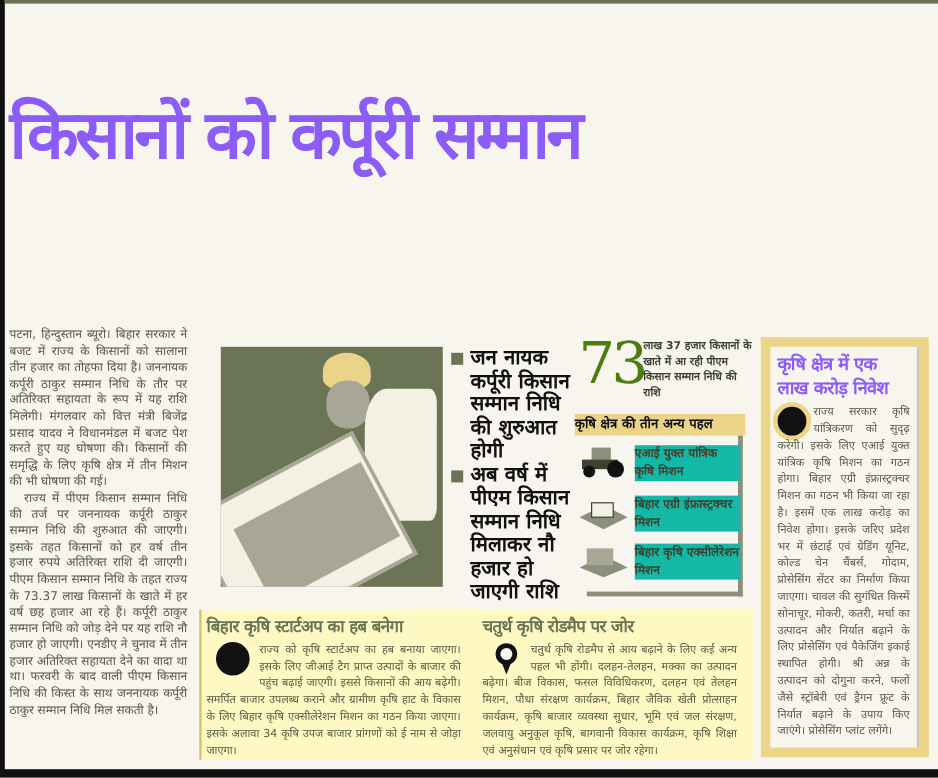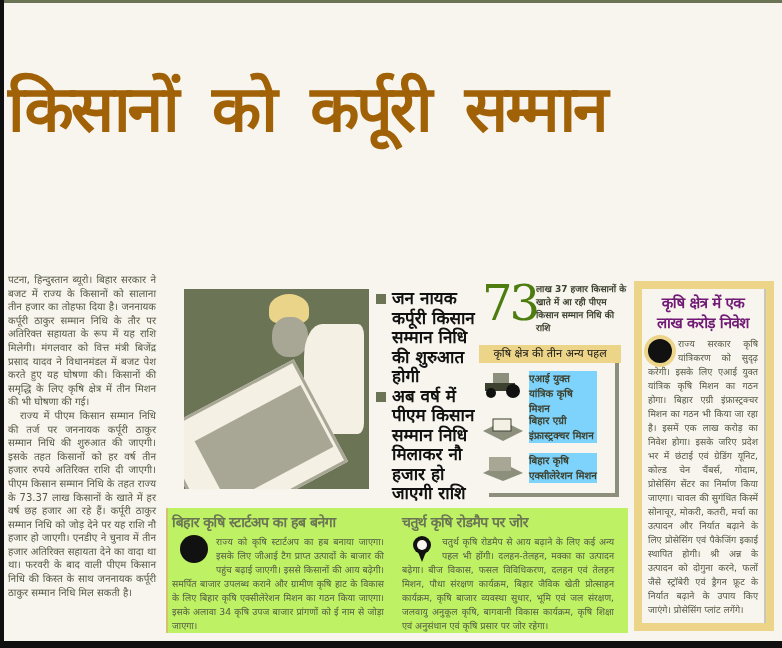--- a/index.html
+++ b/index.html
@@ -14,22 +14,22 @@
     border-top:3px solid #6b7555;
   }
   .kicker {
     position:absolute; left:4px; top:6px; width:770px; height:34px;
     font-size:25px; font-weight:bold; white-space:nowrap; letter-spacing:-1.2px;
     color:#111;
   }
   .kicker .hl { color:#6b7555; }
   .headline {
     position:absolute; left:4px; top:66px; width:770px;
-    font-size:64px; font-weight:bold; line-height:90px; color:#a16207;
-    letter-spacing:-3px; white-space:nowrap;font-family:Liberation Mono, monospace;
+    font-size:56px; font-weight:bold; line-height:90px; color:#8b5cf6;
+    letter-spacing:-3px; white-space:nowrap;
   }
   .col-left {
     position:absolute; left:4px; top:270px; width:148px;
     font-size:10px; line-height:13.6px; color:#555a45; text-align:justify;
   }
   .col-left p { margin:0; text-indent:0; }
   .col-left p + p { text-indent:12px; }
   .photo {
     position:absolute; left:180px; top:286px; width:185px; height:200px;
     background:#6b7555; overflow:hidden;
@@ -46,41 +46,41 @@
   .bullets .item { position:relative; padding-left:16px; margin-bottom:0; }
   .bullets .sq { position:absolute; left:0; top:5px; width:10px; height:10px; background:#6b7555; }
   .stat { position:absolute; left:478px; top:280px; width:145px; height:48px; }
   .stat .num { position:absolute; left:0; top:-8px; font-family:"DejaVu Serif", serif; font-size:48px; color:#4d7c0f; letter-spacing:-3px; }
   .stat .desc { position:absolute; left:54px; top:0; width:92px; font-size:9px; line-height:13px; color:#3d4230; font-weight:bold; }
   .three-box {
     position:absolute; left:475px; top:342px; width:142px; height:155px;
   }
   .three-box .title {
     position:absolute; left:0; top:0; width:142px; height:18px; background:#ecd489;
-    font-size:11px; font-weight:normal; line-height:18px; text-align:center; color:#111; white-space:nowrap;
+    font-size:11px; font-weight:bold; line-height:18px; color:#111; white-space:nowrap;
   }
   .three-box .frame {
     position:absolute; left:10px; top:18px; width:126px; height:130px;
     border-right:4px solid #8c8f7c; border-bottom:4px solid #8c8f7c;
   }
   .three-box .row { position:absolute; left:0; width:132px; height:38px; }
   .three-box .row .ico { position:absolute; left:0; top:4px; width:48px; height:28px; }
-  .three-box .row .lbl { position:absolute; left:50px; top:4px; width:68px; font-size:10px; font-weight:bold; line-height:15px; color:#3d4230; background:#7dd3fc; }
+  .three-box .row .lbl { position:absolute; left:50px; top:4px; width:88px; font-size:10px; font-weight:bold; line-height:15px; color:#3d4230; background:#14b8a6; }
   .right-box {
     position:absolute; left:630px; top:278px; width:140px; height:350px;
     background:#ecd489; padding:8px;
     box-sizing:border-box;
   }
   .right-box .inner { background:#f8f5ee; width:100%; height:100%; padding:4px 6px; box-sizing:border-box; border-right:2px solid #c8c8b8; }
-  .right-box h3 { margin:0 0 4px 0; font-size:15px; line-height:20px; color:#701a75; font-weight:bold; letter-spacing:-0.5px;text-align:center; }
+  .right-box h3 { margin:0 0 4px 0; font-size:15px; line-height:20px; color:#8b5cf6; font-weight:bold; letter-spacing:-0.5px; }
   .right-box p { margin:0; font-size:9.2px; line-height:14px; color:#555a45; text-align:justify; }
   .right-box .badge { float:left; width:24px; height:24px; border-radius:50%; background:#111; margin:2px 6px 0 0; box-shadow:0 0 0 4px #ecd489; }
   .lower-box {
     position:absolute; left:162px; top:505px; width:460px; height:125px;
-    background:#bef264; border-left:2px solid #d7c070;
+    background:#fef9c3; border-left:2px solid #d7c070;
   }
   .lower-box .sect { position:absolute; top:4px; width:220px; }
   .lower-box .sect h4 { margin:0 0 4px 4px; font-size:14px; color:#6b7555; font-weight:bold; letter-spacing:-0.5px; }
   .lower-box .sect p { margin:0 4px; font-size:9.2px; line-height:14px; color:#555a45; text-align:justify; }
   .lower-box .ico-circle { float:left; width:28px; height:28px; border-radius:50%; background:#111; margin:0 8px 2px 8px; }
   .lower-box .pin { float:left; width:20px; height:28px; margin:0 10px 0 10px; }
 </style>
 </head>
 <body>
 

